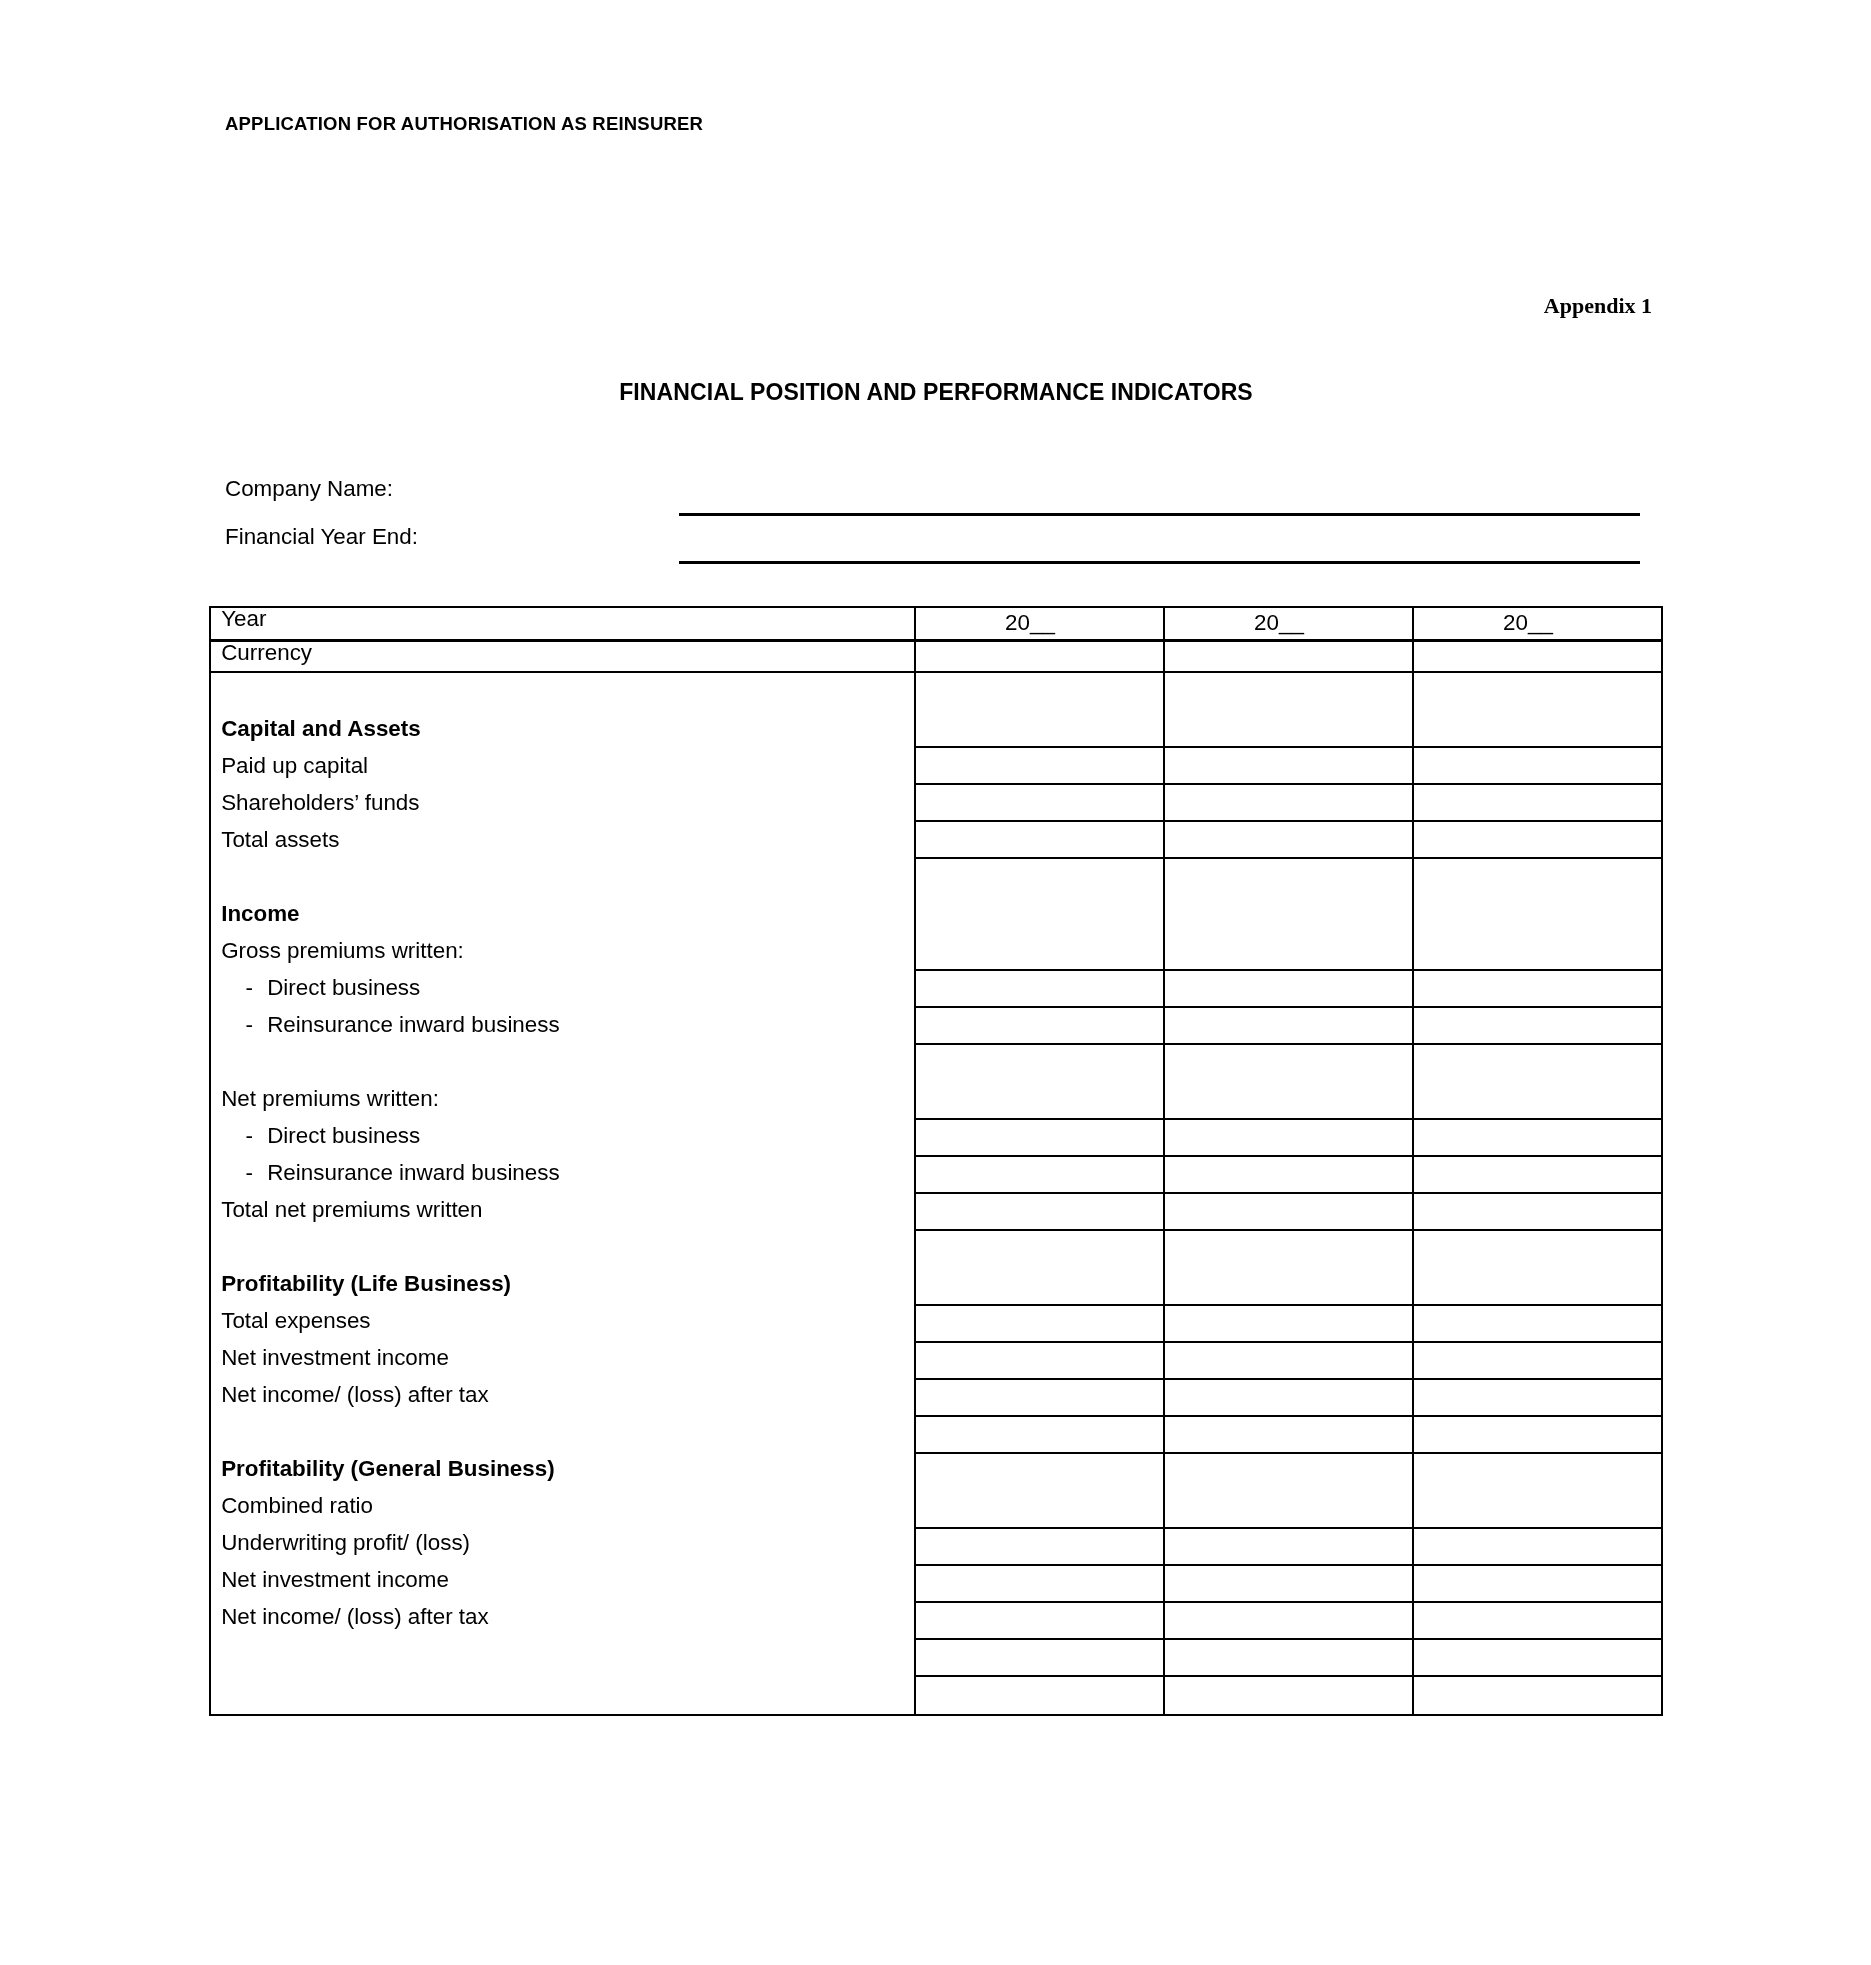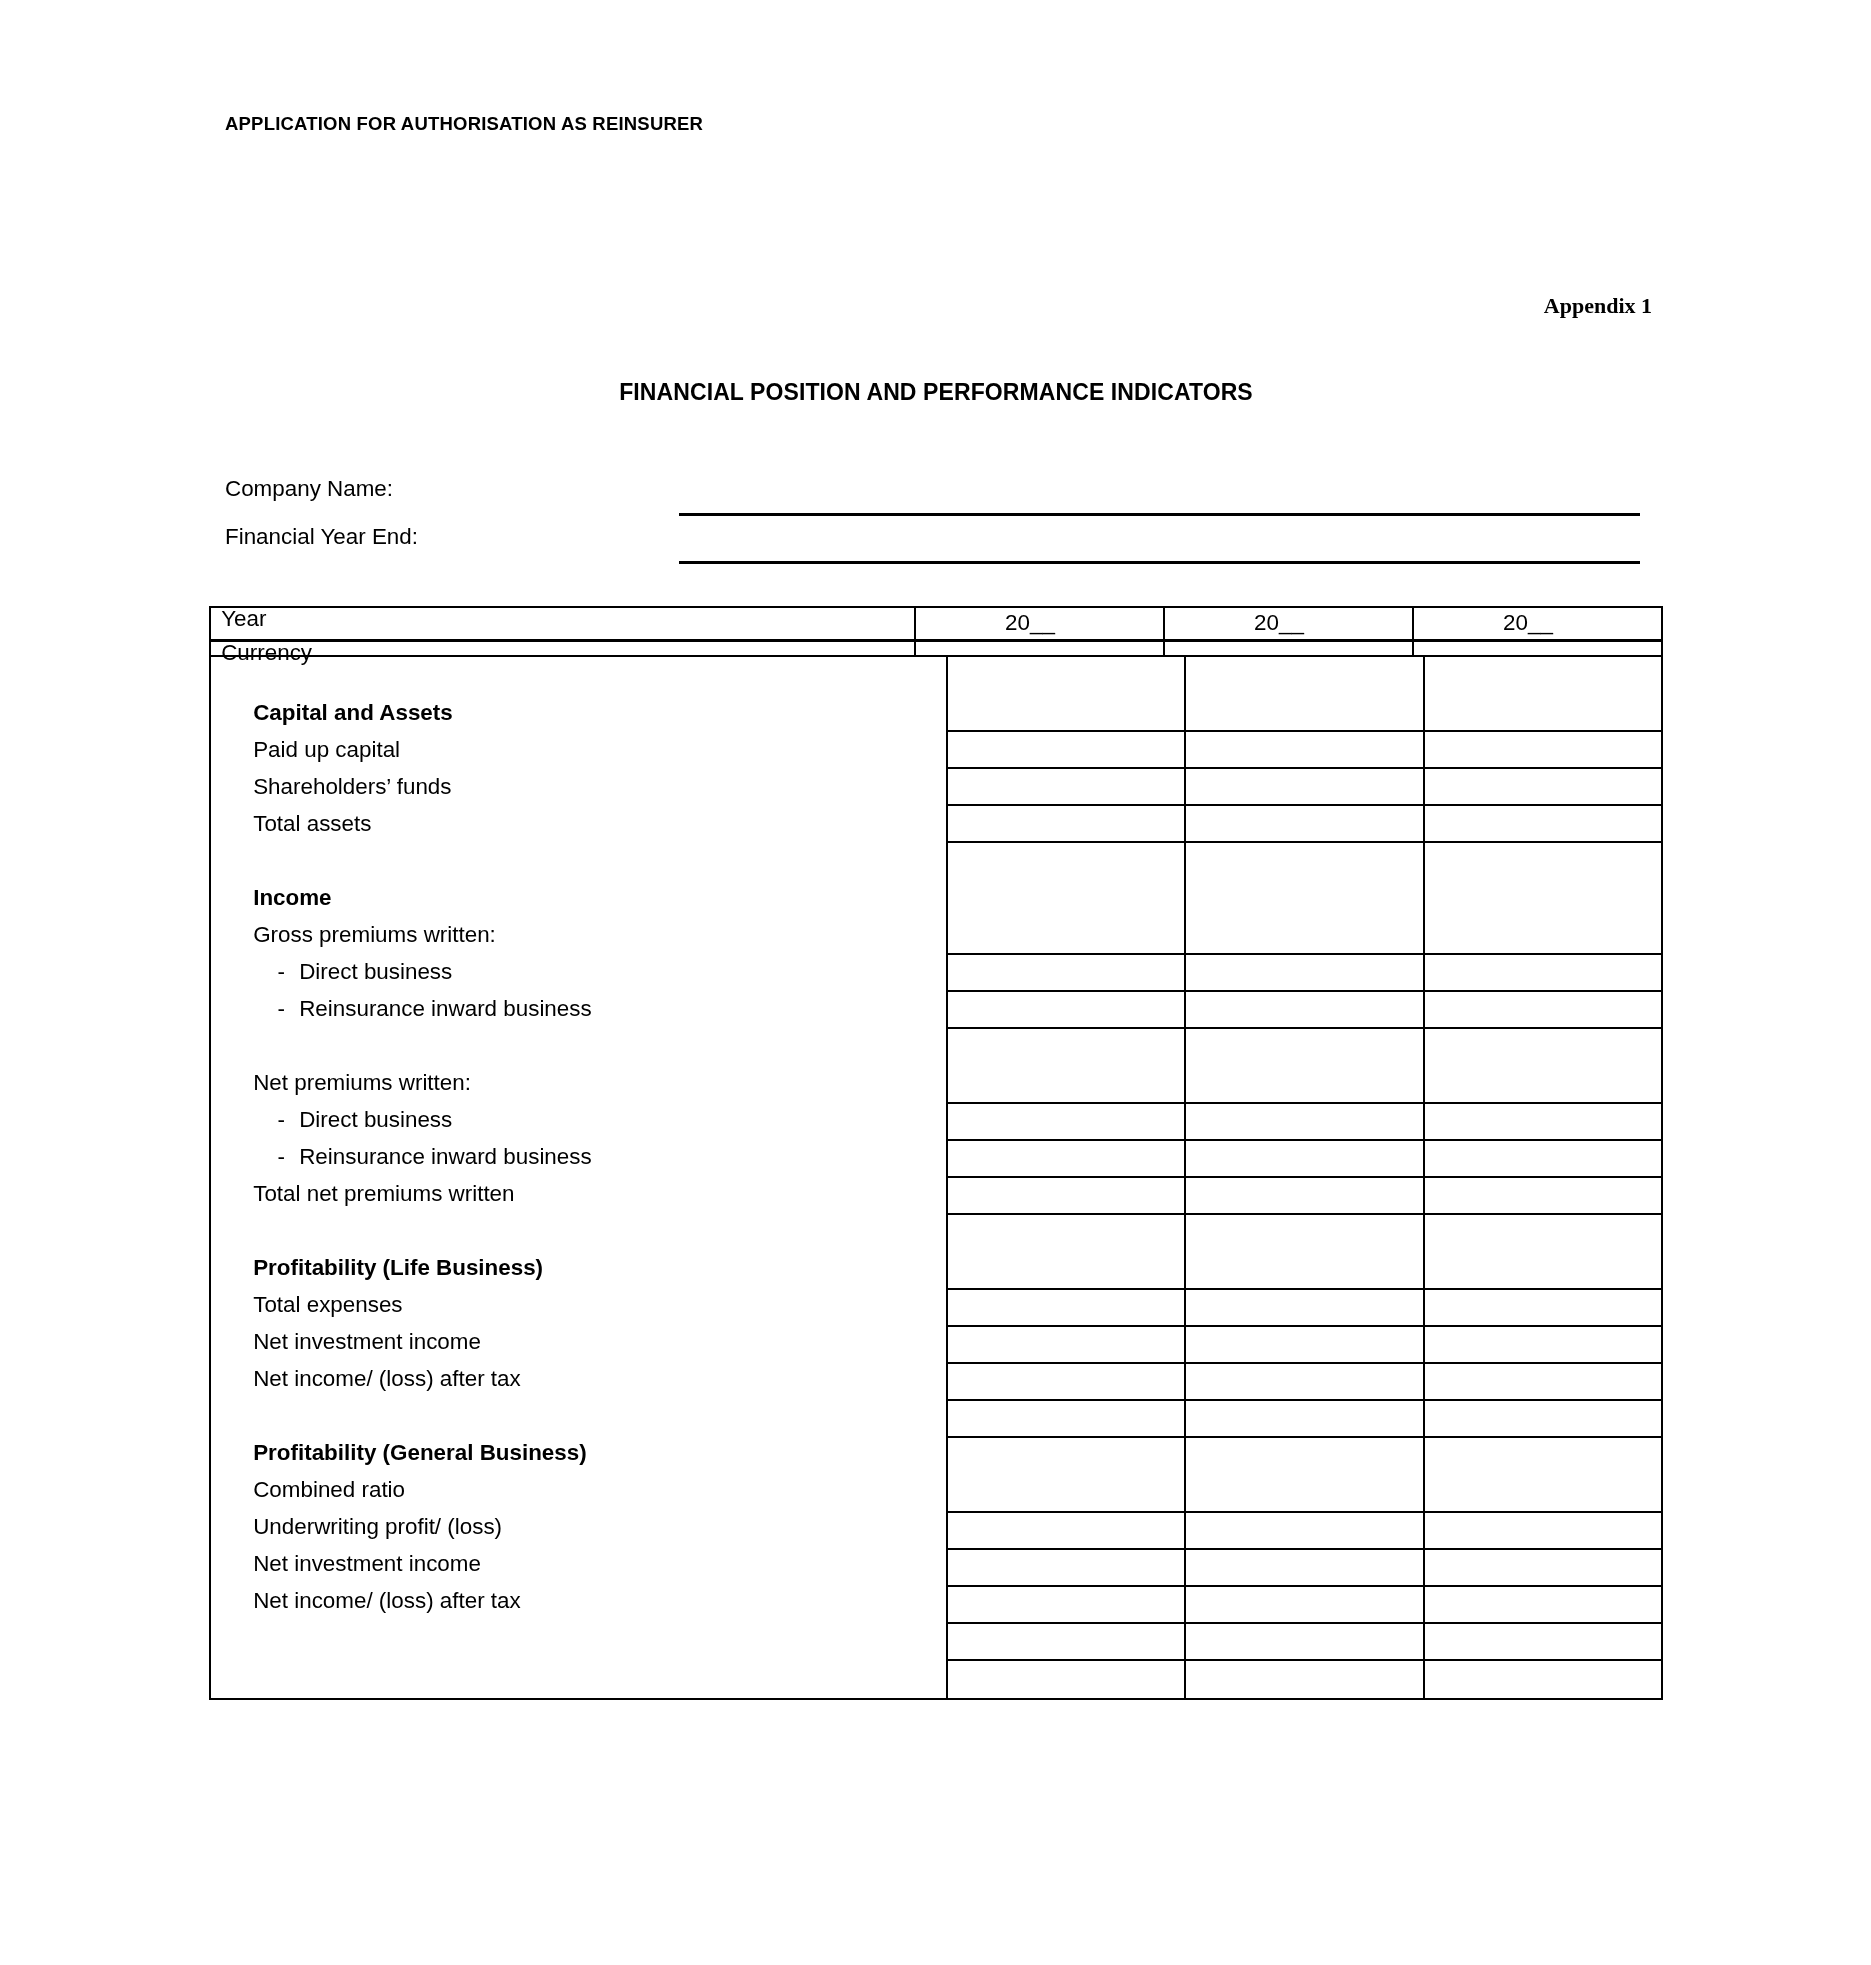--- a/index.html
+++ b/index.html
@@ -113,21 +113,21 @@
     box-sizing: border-box;
     border-right: 2.4px solid #000000;
   }
   .t-year:last-child { border-right: none; }
 
   .hdr-year .t-label,
   .hdr-cur .t-label {
     display: flex;
   }
   .hdr-year { height: 34px; }
-  .hdr-cur  { height: 15px; gap: 32px; }
+  .hdr-cur  { height: 31px; gap: 32px; }
   .hdr-text {
     font-size: 22.4px;
     line-height: 1;
     white-space: nowrap;
   }
   .year-cell-text {
     font-size: 22.4px;
     line-height: 1;
     display: flex;
     align-items: center;
@@ -142,21 +142,20 @@
   .t-body {
     display: flex;
     width: 100%;
   }
   .t-body-label {
     width: 705px;
     flex: 0 0 705px;
     box-sizing: border-box;
     border-right: 2.4px solid #000000;
     padding: 0 0 0 10.2px;
-    margin-left: 32px;
   }
   .t-body-cols {
     flex: 1 1 auto;
     display: flex;
   }
   .t-body-col {
     flex: 1 1 0;
     box-sizing: border-box;
     border-right: 2.4px solid #000000;
     display: flex;

